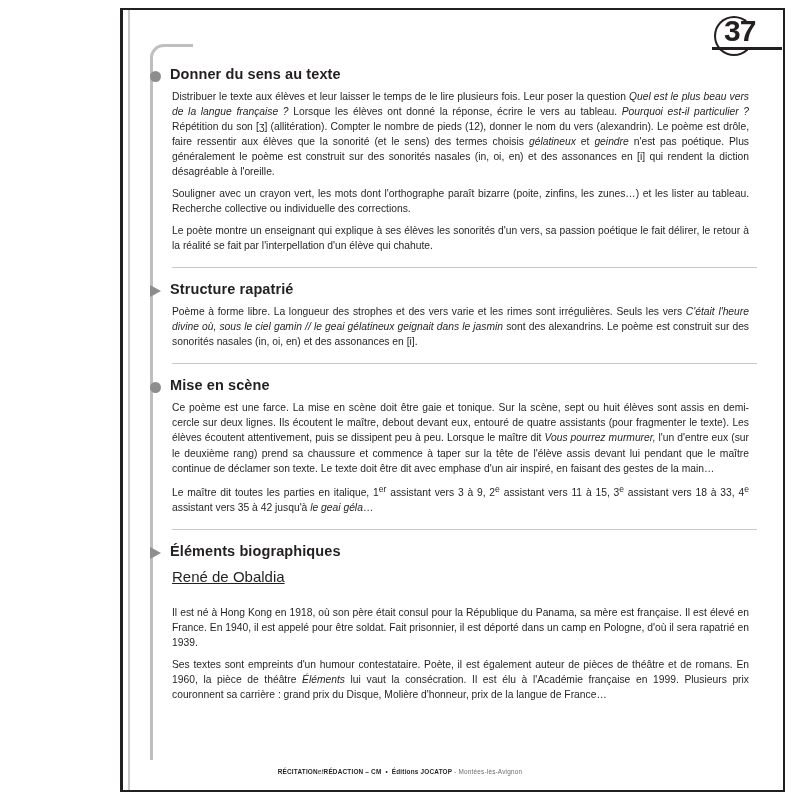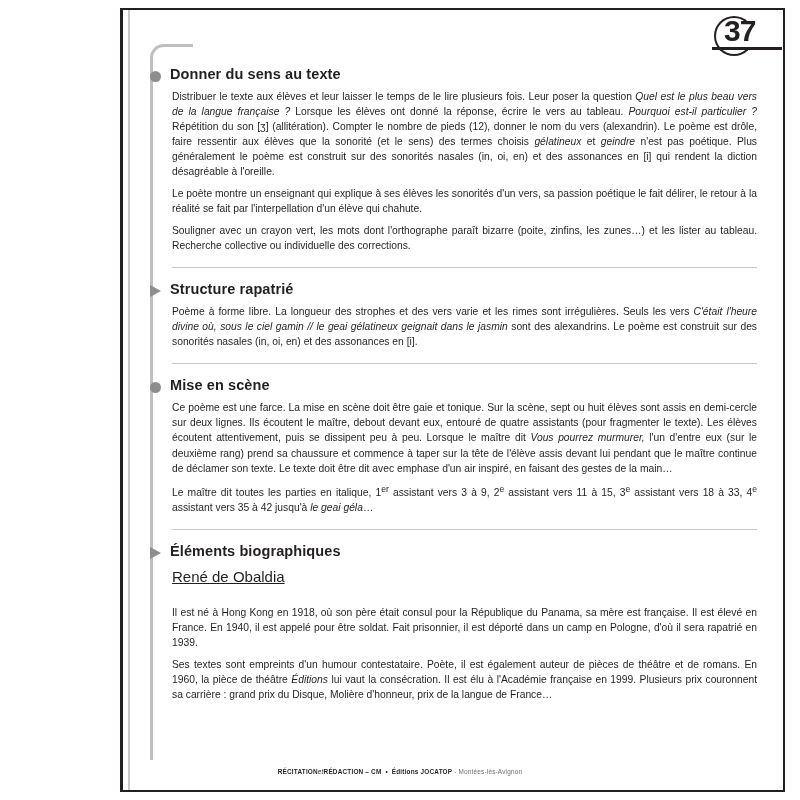--- a/index.html
+++ b/index.html
@@ -136,21 +136,21 @@
     font-size: 14.5px;
     font-weight: bold;
     color: #231f20;
     letter-spacing: 0.1px;
   }
 
   .para {
     font-size: 10.3px;
     line-height: 1.46;
     text-align: justify;
-    margin: 0 0 7px 0;
+    margin: 0 8px 7px 0;
     color: #231f20;
   }
   .para:last-child { margin-bottom: 0; }
 
   .sub-name {
     font-size: 15px;
     line-height: 1.4;
     margin: 0 0 18px 0;
     text-decoration: underline;
   }
@@ -197,22 +197,22 @@
   </div>
 
   <div class="content">
 
     <div class="section">
       <div class="sec-head">
         <span class="bullet-circle"></span>
         <span class="sec-title">Donner du sens au texte</span>
       </div>
       <p class="para">Distribuer le texte aux élèves et leur laisser le temps de le lire plusieurs fois. Leur poser la question <i>Quel est le plus beau vers de la langue française ?</i> Lorsque les élèves ont donné la réponse, écrire le vers au tableau. <i>Pourquoi est-il particulier ?</i> Répétition du son [ʒ] (allitération). Compter le nombre de pieds (12), donner le nom du vers (alexandrin). Le poème est drôle, faire ressentir aux élèves que la sonorité (et le sens) des termes choisis <i>gélatineux</i> et <i>geindre</i> n'est pas poétique. Plus généralement le poème est construit sur des sonorités nasales (in, oi, en) et des assonances en [i] qui rendent la diction désagréable à l'oreille.</p>
+      <p class="para">Souligner avec un crayon vert, les mots dont l'orthographe paraît bizarre (poite, zinfins, les zunes…) et les lister au tableau. Recherche collective ou individuelle des corrections.</p>
       <p class="para">Le poète montre un enseignant qui explique à ses élèves les sonorités d'un vers, sa passion poétique le fait délirer, le retour à la réalité se fait par l'interpellation d'un élève qui chahute.</p>
-      <p class="para">Souligner avec un crayon vert, les mots dont l'orthographe paraît bizarre (poite, zinfins, les zunes…) et les lister au tableau. Recherche collective ou individuelle des corrections.</p>
     </div>
 
     <div class="divider"></div>
 
     <div class="section">
       <div class="sec-head">
         <span class="bullet-tri"></span>
         <span class="sec-title">Structure rapatrié</span>
       </div>
       <p class="para">Poème à forme libre. La longueur des strophes et des vers varie et les rimes sont irrégulières. Seuls les vers <i>C'était l'heure divine où, sous le ciel gamin // le geai gélatineux geignait dans le jasmin</i> sont des alexandrins. Le poème est construit sur des sonorités nasales (in, oi, en) et des assonances en [i].</p>
@@ -231,21 +231,21 @@
 
     <div class="divider"></div>
 
     <div class="section">
       <div class="sec-head">
         <span class="bullet-tri"></span>
         <span class="sec-title">Éléments biographiques</span>
       </div>
       <p class="sub-name">René de Obaldia</p>
       <p class="para">Il est né à Hong Kong en 1918, où son père était consul pour la République du Panama, sa mère est française. Il est élevé en France. En 1940, il est appelé pour être soldat. Fait prisonnier, il est déporté dans un camp en Pologne, d'où il sera rapatrié en 1939.</p>
-      <p class="para">Ses textes sont empreints d'un humour contestataire. Poète, il est également auteur de pièces de théâtre et de romans. En 1960, la pièce de théâtre <i>Éditions</i> lui vaut la consécration. Il est élu à l'Académie française en 1999. Plusieurs prix couronnent sa carrière : grand prix du Disque, Molière d'honneur, prix de la langue de France…</p>
+      <p class="para">Ses textes sont empreints d'un humour contestataire. Poète, il est également auteur de pièces de théâtre et de romans. En 1960, la pièce de théâtre <i>Éléments</i> lui vaut la consécration. Il est élu à l'Académie française en 1999. Plusieurs prix couronnent sa carrière : grand prix du Disque, Molière d'honneur, prix de la langue de France…</p>
     </div>
 
   </div>
 
   <div class="footer">
     <b>RÉCITATION</b><i>et</i><b>RÉDACTION – CM</b>&nbsp;&nbsp;<span>•</span>&nbsp;&nbsp;<b>Éditions JOCATOP</b>&nbsp;<span class="light">- Montées-lès-Avignon</span>
   </div>
 
 </div>
 

